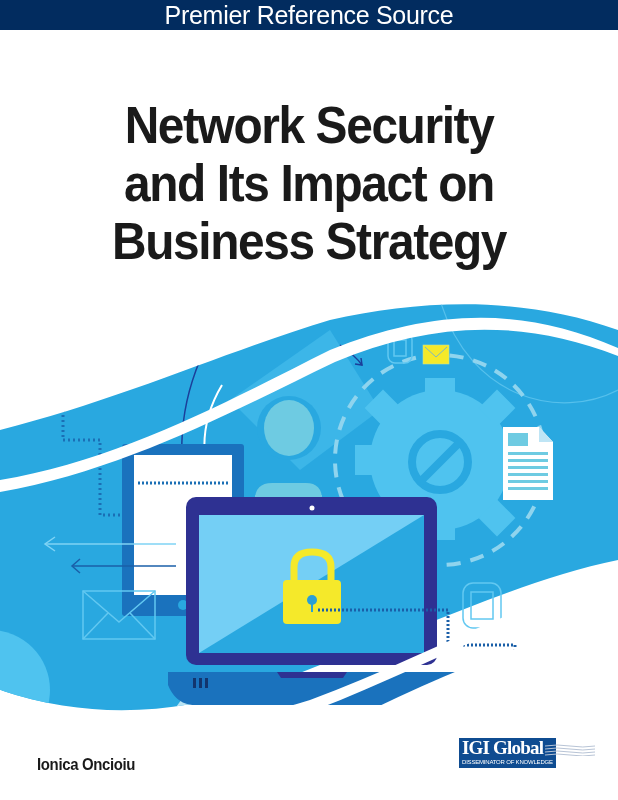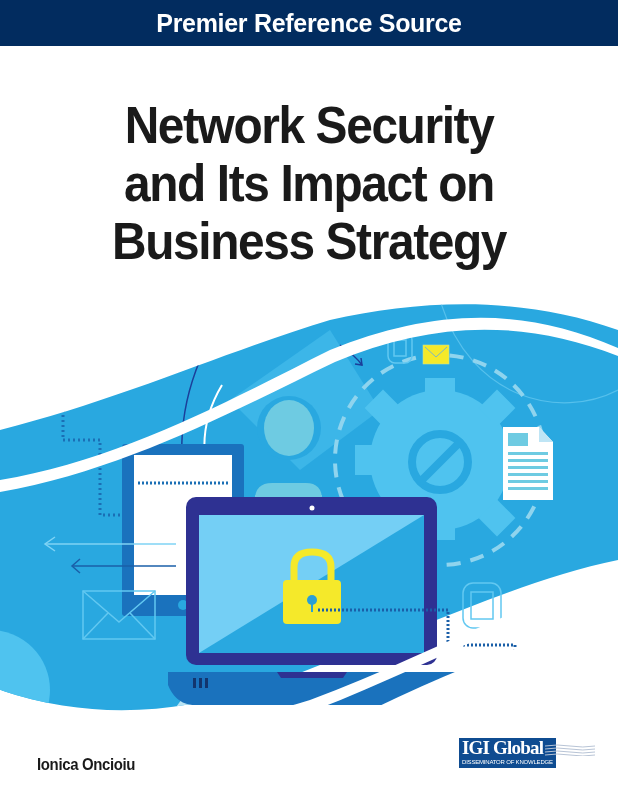--- a/index.html
+++ b/index.html
@@ -1,21 +1,21 @@
 <!DOCTYPE html>
 <html><head>
 <meta charset="utf-8">
 <style>
   html, body { margin: 0; padding: 0; background: #ffffff; }
   body { width: 618px; height: 800px; position: relative; overflow: hidden; font-family: "Liberation Sans", sans-serif; }
   .banner {
-    position: absolute; left: 0; top: 0; width: 618px; height: 46px;
+    position: absolute; left: 0; top: 0; width: 618px; height: 30px;
     background: #022c5f; color: #ffffff;
     display: flex; align-items: center; justify-content: center;
-    font-weight: bold; font-size: 25px; letter-spacing: -0.3px;
+    font-weight: normal; font-size: 25px; letter-spacing: -0.3px;
   }
   .title {
     position: absolute; left: 0; top: 96px; width: 618px;
     text-align: center; color: #1a1a1a;
     font-weight: bold; font-size: 52px; line-height: 58px; letter-spacing: -1.5px;
     transform: scaleX(0.92); transform-origin: center;
   }
   .title div { white-space: nowrap; }
   .art { position: absolute; left: 0; top: 290px; width: 618px; height: 440px; }
   .author {

